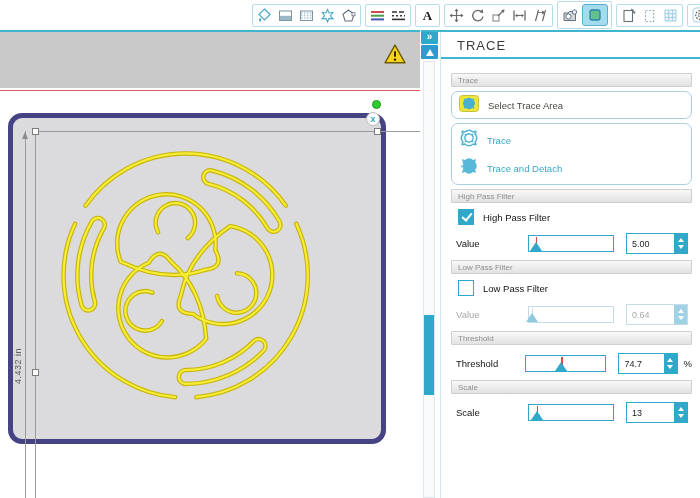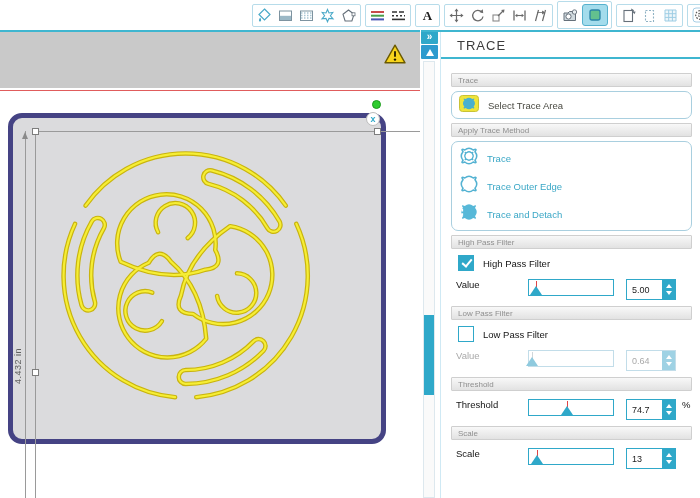--- a/index.html
+++ b/index.html
@@ -59,27 +59,27 @@
   .sel-row{height:26px;display:flex;align-items:center;gap:9px;padding-left:7px}
   .sel-label{font-size:9.5px;color:#4a4a42}
   .m-row{height:28px;display:flex;align-items:center;gap:8px;padding-left:7px}
   .m-label{font-size:9.5px;color:#3aa7c6}
   .cb-row{display:flex;align-items:center;gap:9px;margin:6px 0 0 7px;height:16px}
   .cbx{width:14px;height:14px;border:1.5px solid #2fa8c9;background:#fff;box-sizing:content-box;position:relative}
   .cbx.on{background:#2fa8c9}
   .cbx.on::after{content:"";position:absolute;left:4.5px;top:1px;width:4px;height:8px;
                  border:solid #fff;border-width:0 2px 2px 0;transform:rotate(40deg)}
   .cb-label{font-size:9.5px;color:#141414}
-  .val-row{display:flex;margin:8px 0 6px 5px;height:21px}
+  .val-row{display:flex;align-items:center;margin:8px 0 6px 5px;height:21px}
   .val-label{width:72px;font-size:9.5px;color:#141414}
   .slider{position:relative;width:86px;height:17px;border:1px solid #2fa8c9;background:#fff;box-sizing:border-box;--pos:0%}
   .slider .tick{position:absolute;top:1px;bottom:5px;left:var(--pos);width:1.5px;background:#e04545}
   .slider .sthumb{position:absolute;bottom:0;left:var(--pos);margin-left:-6px;width:0;height:0;
                   border-left:6px solid transparent;border-right:6px solid transparent;border-bottom:9px solid #2fa8c9}
-  .spin{display:flex;width:50px;height:21px;border:1px solid #2fa8c9;background:#fff;box-sizing:border-box;margin-left:12px}
+  .spin{display:flex;width:62px;height:21px;border:1px solid #2fa8c9;background:#fff;box-sizing:border-box;margin-left:12px}
   .spin .val{flex:1;font-size:9px;color:#1c1c1c;padding:5px 0 0 5px}
   .spin .btns{width:13px;background:#2fa8c9;display:flex;flex-direction:column;align-items:center;justify-content:space-evenly}
   .tu{width:0;height:0;border-left:3px solid transparent;border-right:3px solid transparent;border-bottom:4px solid #fff}
   .td{width:0;height:0;border-left:3px solid transparent;border-right:3px solid transparent;border-top:4px solid #fff}
   .unit{font-size:9.5px;color:#141414;margin-left:6px}
   
   .dis .val-label{color:#a9a9a9}
   .dis .slider{border-color:#c2dde9}
   .dis .slider .tick{background:#cfd6da}
   .dis .slider .sthumb{border-bottom-color:#8fcade}
@@ -296,40 +296,32 @@
           <div class="sel-row">
             <span>
               <svg width="20" height="17" viewBox="0 0 20 17">
                   <rect x="0.5" y="0.5" width="19" height="16" rx="3" fill="#efe43a" stroke="#c9c235"></rect>
                   <path transform="translate(2.2,1) scale(0.97,0.93)" d="M3.2 4.6 Q1 1.6 4.6 3.2 Q8 0.4 11.4 3.2 Q15 1.6 12.8 4.6 Q15.6 8 12.8 11.4 Q15 14.4 11.4 12.8 Q8 15.6 4.6 12.8 Q1 14.4 3.2 11.4 Q0.4 8 3.2 4.6 Z" fill="#49b0cf"></path>
                 </svg></span>
             <span class="sel-label">Select Trace Area</span>
           </div>
         </div>
 
-        <div class="sec-h">Apply Trace Method</div>
         <div class="box" style="padding:2px 0">
           <div class="m-row">
             <span>
               <svg width="20" height="20" viewBox="0 0 16 16">
                   <path d="M3.2 4.6 Q1 1.6 4.6 3.2 Q8 0.4 11.4 3.2 Q15 1.6 12.8 4.6 Q15.6 8 12.8 11.4 Q15 14.4 11.4 12.8 Q8 15.6 4.6 12.8 Q1 14.4 3.2 11.4 Q0.4 8 3.2 4.6 Z" fill="none" stroke="#53b2d2" stroke-width="1.2"></path>
                   <path transform="translate(3.6,3.6) scale(0.55)" d="M3.2 4.6 Q1 1.6 4.6 3.2 Q8 0.4 11.4 3.2 Q15 1.6 12.8 4.6 Q15.6 8 12.8 11.4 Q15 14.4 11.4 12.8 Q8 15.6 4.6 12.8 Q1 14.4 3.2 11.4 Q0.4 8 3.2 4.6 Z" fill="none" stroke="#53b2d2" stroke-width="1.8"></path>
                 </svg></span>
             <span class="m-label">Trace</span>
           </div>
           <div class="m-row">
             <span>
               <svg width="20" height="20" viewBox="0 0 16 16">
-                  <path d="M3.2 4.6 Q1 1.6 4.6 3.2 Q8 0.4 11.4 3.2 Q15 1.6 12.8 4.6 Q15.6 8 12.8 11.4 Q15 14.4 11.4 12.8 Q8 15.6 4.6 12.8 Q1 14.4 3.2 11.4 Q0.4 8 3.2 4.6 Z" fill="none" stroke="#53b2d2" stroke-width="1.2"></path>
-                </svg></span>
-            <span class="m-label">Trace Outer Edge</span>
-          </div>
-          <div class="m-row">
-            <span>
-              <svg width="20" height="20" viewBox="0 0 16 16">
                   <path d="M3.2 4.6 Q1 1.6 4.6 3.2 Q8 0.4 11.4 3.2 Q15 1.6 12.8 4.6 Q15.6 8 12.8 11.4 Q15 14.4 11.4 12.8 Q8 15.6 4.6 12.8 Q1 14.4 3.2 11.4 Q0.4 8 3.2 4.6 Z" fill="#57b8d8"></path>
                   <path d="M2.6 5.5 v2 M2.6 9 v2" stroke="#fff" stroke-width="1.4"></path>
                 </svg></span>
             <span class="m-label">Trace and Detach</span>
           </div>
         </div>
 
         <div class="sec-h" style="margin-top:2px">High Pass Filter</div>
         <div class="cb-row">
           <span class="cbx on"></span>

